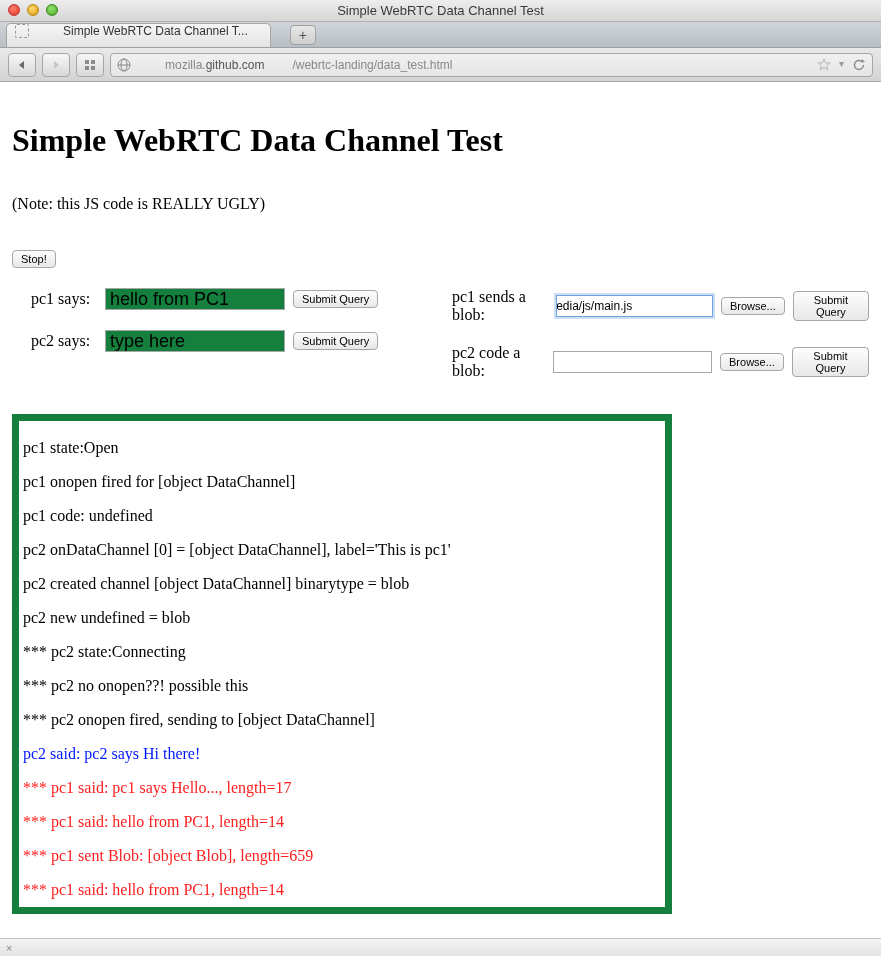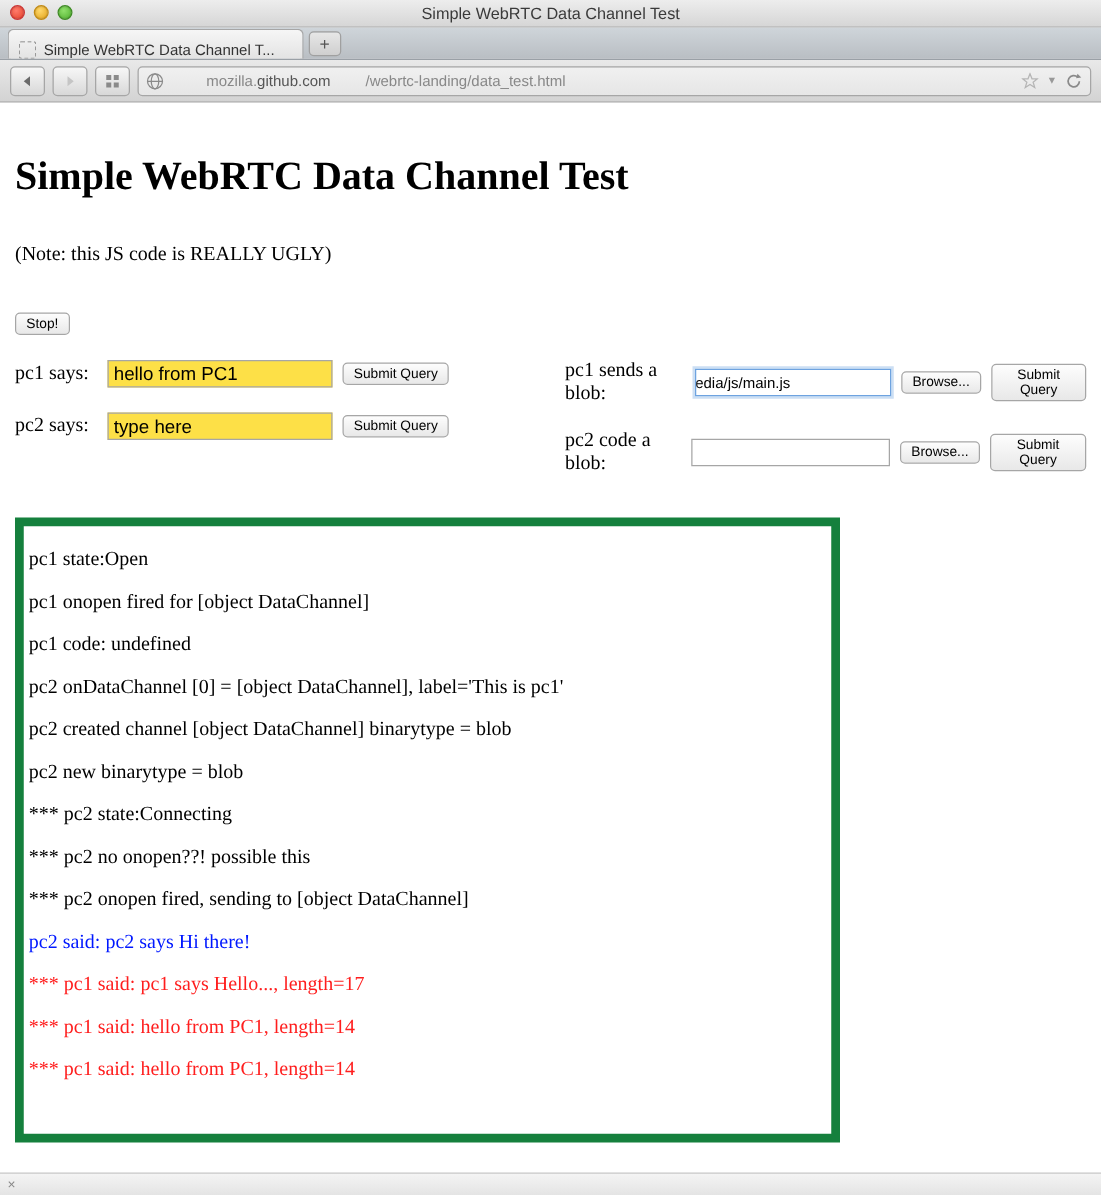--- a/index.html
+++ b/index.html
@@ -21,27 +21,27 @@
   .tl.min    { background: radial-gradient(circle at 40% 35%, #ffd86b, #e1a116); border:1px solid #c28a12; }
   .tl.zoom   { background: radial-gradient(circle at 40% 35%, #8fe06a, #4fae2e); border:1px solid #3d8a23; }
 
   .tabbar {
     height: 26px;
     background: linear-gradient(to bottom, #cfd5da 0%, #b9bec3 100%);
     border-bottom: 1px solid #9aa0a6;
     display: flex; align-items: flex-end; padding-left: 6px;
   }
   .tab {
-    height: 24px; display: flex; align-items: flex-end;
+    height: 24px; display: flex; align-items: flex-start;
     padding: 0 22px 0 8px;
     background: linear-gradient(to bottom, #f6f6f6, #e3e3e3);
     border: 1px solid #a6a6a6; border-bottom: none;
     border-top-left-radius: 5px; border-top-right-radius: 5px;
-    font-size: 12px; color: #333; position: relative; margin-right: 4px;
-    max-width: 270px; overflow: hidden; white-space: nowrap; text-overflow: ellipsis;
+    font-size: 12px; color: #333; position: relative; margin-right: 19px;
+    max-width: 270px; overflow: hidden; white-space: nowrap; text-overflow: ellipsis; gap: 28px;
   }
   .tab .favicon {
     width: 14px; height: 14px; margin-right: 6px;
     border: 1px dashed #999; border-radius: 2px; flex: 0 0 14px;
   }
   .newtab {
     width: 26px; height: 20px; margin-bottom: 2px;
     background: linear-gradient(to bottom, #e7e7e7, #cfcfcf);
     border: 1px solid #a0a0a0; border-radius: 4px;
     display: flex; align-items: center; justify-content: center;
@@ -79,25 +79,25 @@
   .page h1 { font-size: 32px; margin: 30px 0 10px 0; font-weight: bold; }
   .note { font-size: 16px; margin: 36px 0 36px 0; }
   .btn {
     font-family: "Lucida Grande", Arial, sans-serif;
     font-size: 11px; padding: 2px 8px;
     background: linear-gradient(to bottom,#fdfdfd,#e8e8e8);
     border: 1px solid #a6a6a6; border-radius: 4px;
     cursor: pointer;
   }
   .row { display:flex; align-items:center; gap:8px; margin: 20px 0; font-size:16px; }
-  .row .lbl { min-width: 66px; }
+  .row .lbl { min-width: 66px; margin-left: 19px; }
   .txtin {
     font-family: "Lucida Grande", Arial, sans-serif;
-    font-size: 15px; padding: 2px 4px;
-    border: 1px solid #a6a6a6; background:#fde047; width: 180px; height:22px;
+    font-size: 18px; padding: 2px 4px;
+    border: 1px solid #a6a6a6; background:#15803d; width: 180px; height:22px;
   }
   .twocol { display:flex; }
   .col-left { width: 440px; }
   .col-right { flex:1; }
   .filebox {
     font-family: "Lucida Grande", Arial, sans-serif;
     font-size: 12px; height:22px; width:180px;
     border:1px solid #a6a6a6; background:#fff; padding:2px 4px;
     overflow:hidden; white-space:nowrap; display:flex; align-items:center;
   }
@@ -231,26 +231,27 @@
       </div>
     </div>
   </div>
 
   <div class="logbox" id="logbox">
       <div class="logline ">pc1 state:Open</div>
       <div class="logline ">pc1 onopen fired for [object DataChannel]</div>
       <div class="logline ">pc1 code: undefined</div>
       <div class="logline ">pc2 onDataChannel [0] = [object DataChannel], label='This is pc1'</div>
       <div class="logline ">pc2 created channel [object DataChannel] binarytype = blob</div>
-      <div class="logline ">pc2 new binarytype = blob</div>
+      <div class="logline ">pc2 new undefined = blob</div>
       <div class="logline ">*** pc2 state:Connecting</div>
       <div class="logline ">*** pc2 no onopen??! possible this</div>
       <div class="logline ">*** pc2 onopen fired, sending to [object DataChannel]</div>
       <div class="logline blue">pc2 said: pc2 says Hi there!</div>
       <div class="logline red">*** pc1 said: pc1 says Hello..., length=17</div>
       <div class="logline red">*** pc1 said: hello from PC1, length=14</div>
+      <div class="logline red">*** pc1 sent Blob: [object Blob], length=659</div>
       <div class="logline red">*** pc1 said: hello from PC1, length=14</div>
     </div>
 </div>
 
 <div class="statusbar">
   <span>×</span>
 </div>
 
 </body></html>

